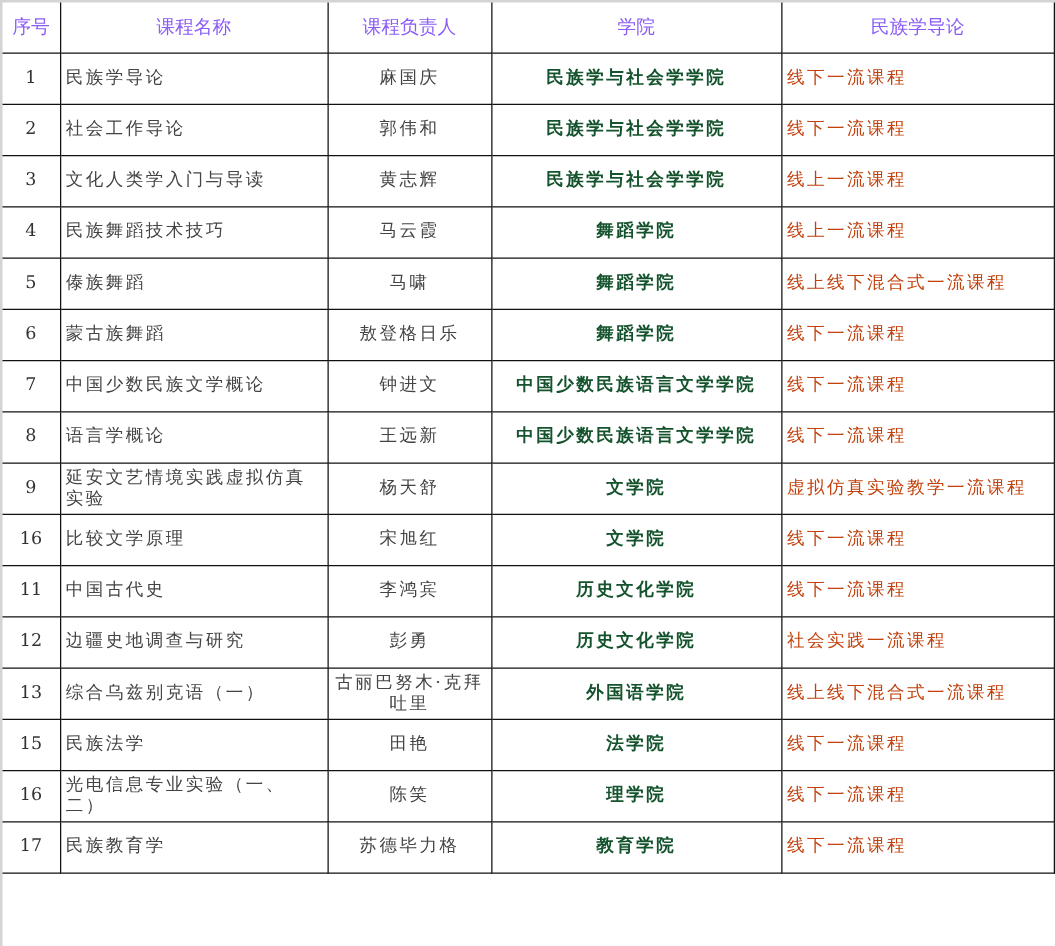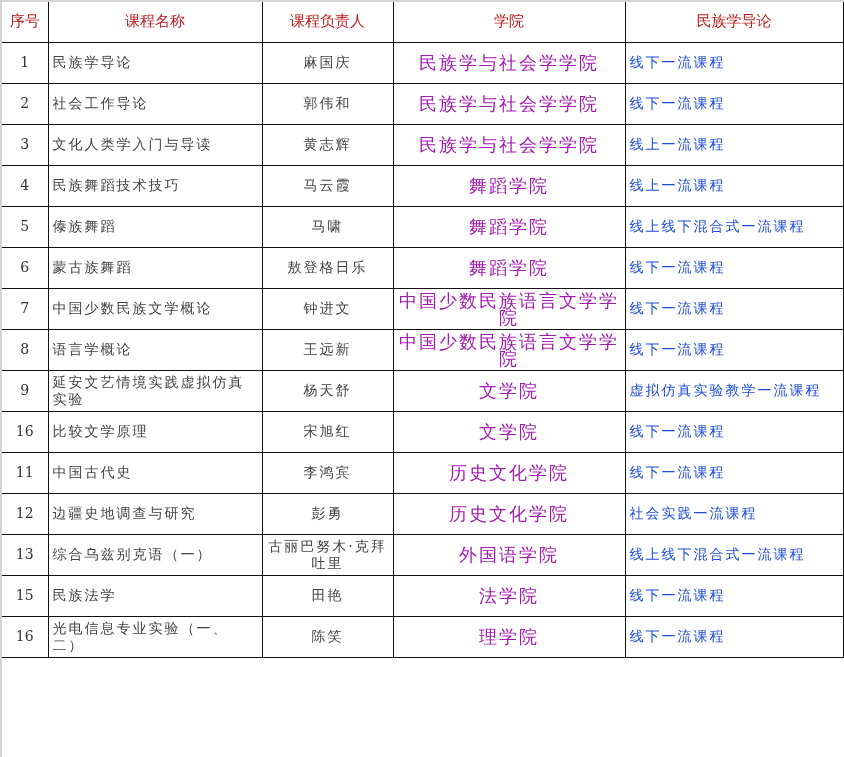--- a/index.html
+++ b/index.html
@@ -39,21 +39,21 @@
     box-sizing: border-box;
     overflow: hidden;
     vertical-align: middle;
     line-height: 17px;
   }
   table.course-table thead th {
     border-top: none;
     font-family: "DejaVu Sans", "Liberation Sans", sans-serif;
     font-weight: normal;
     font-size: 15px;
-    color: #b91c1c;
+    color: #8b5cf6;
     text-align: center;
     height: 40px;
   }
   table.course-table thead th:first-child,
   table.course-table tbody td:first-child {
     border-left: none;
   }
   td.col-index {
     text-align: center;
     font-size: 14px;
@@ -66,29 +66,30 @@
     color: #444444;
   }
   td.col-leader {
     text-align: center;
     font-size: 14px;
     letter-spacing: 2px;
     color: #444444;
   }
   td.col-college {
     text-align: center;
-    font-size: 18px;
-    letter-spacing: 2px;
-    color: #a21caf;
+    font-size: 14px;
+    letter-spacing: 2px;
+    color: #14532d;
+    font-weight: bold;
   }
   td.col-type {
     text-align: left;
     font-size: 14px;
     letter-spacing: 2px;
-    color: #1d4ed8;
+    color: #c2410c;
   }
   col.c1 { width: 46px; }
   col.c2 { width: 214px; }
   col.c3 { width: 131px; }
   col.c4 { width: 232px; }
   col.c5 { width: 218px; }
 </style>
 </head>
 <body>
 
@@ -210,14 +211,21 @@
       <td class="col-college">法学院</td>
       <td class="col-type">线下一流课程</td>
     </tr>
     <tr>
       <td class="col-index">16</td>
       <td class="col-name">光电信息专业实验（一、二）</td>
       <td class="col-leader">陈笑</td>
       <td class="col-college">理学院</td>
       <td class="col-type">线下一流课程</td>
     </tr>
+    <tr>
+      <td class="col-index">17</td>
+      <td class="col-name">民族教育学</td>
+      <td class="col-leader">苏德毕力格</td>
+      <td class="col-college">教育学院</td>
+      <td class="col-type">线下一流课程</td>
+    </tr>
   </tbody>
 </table>
 
 </body></html>

